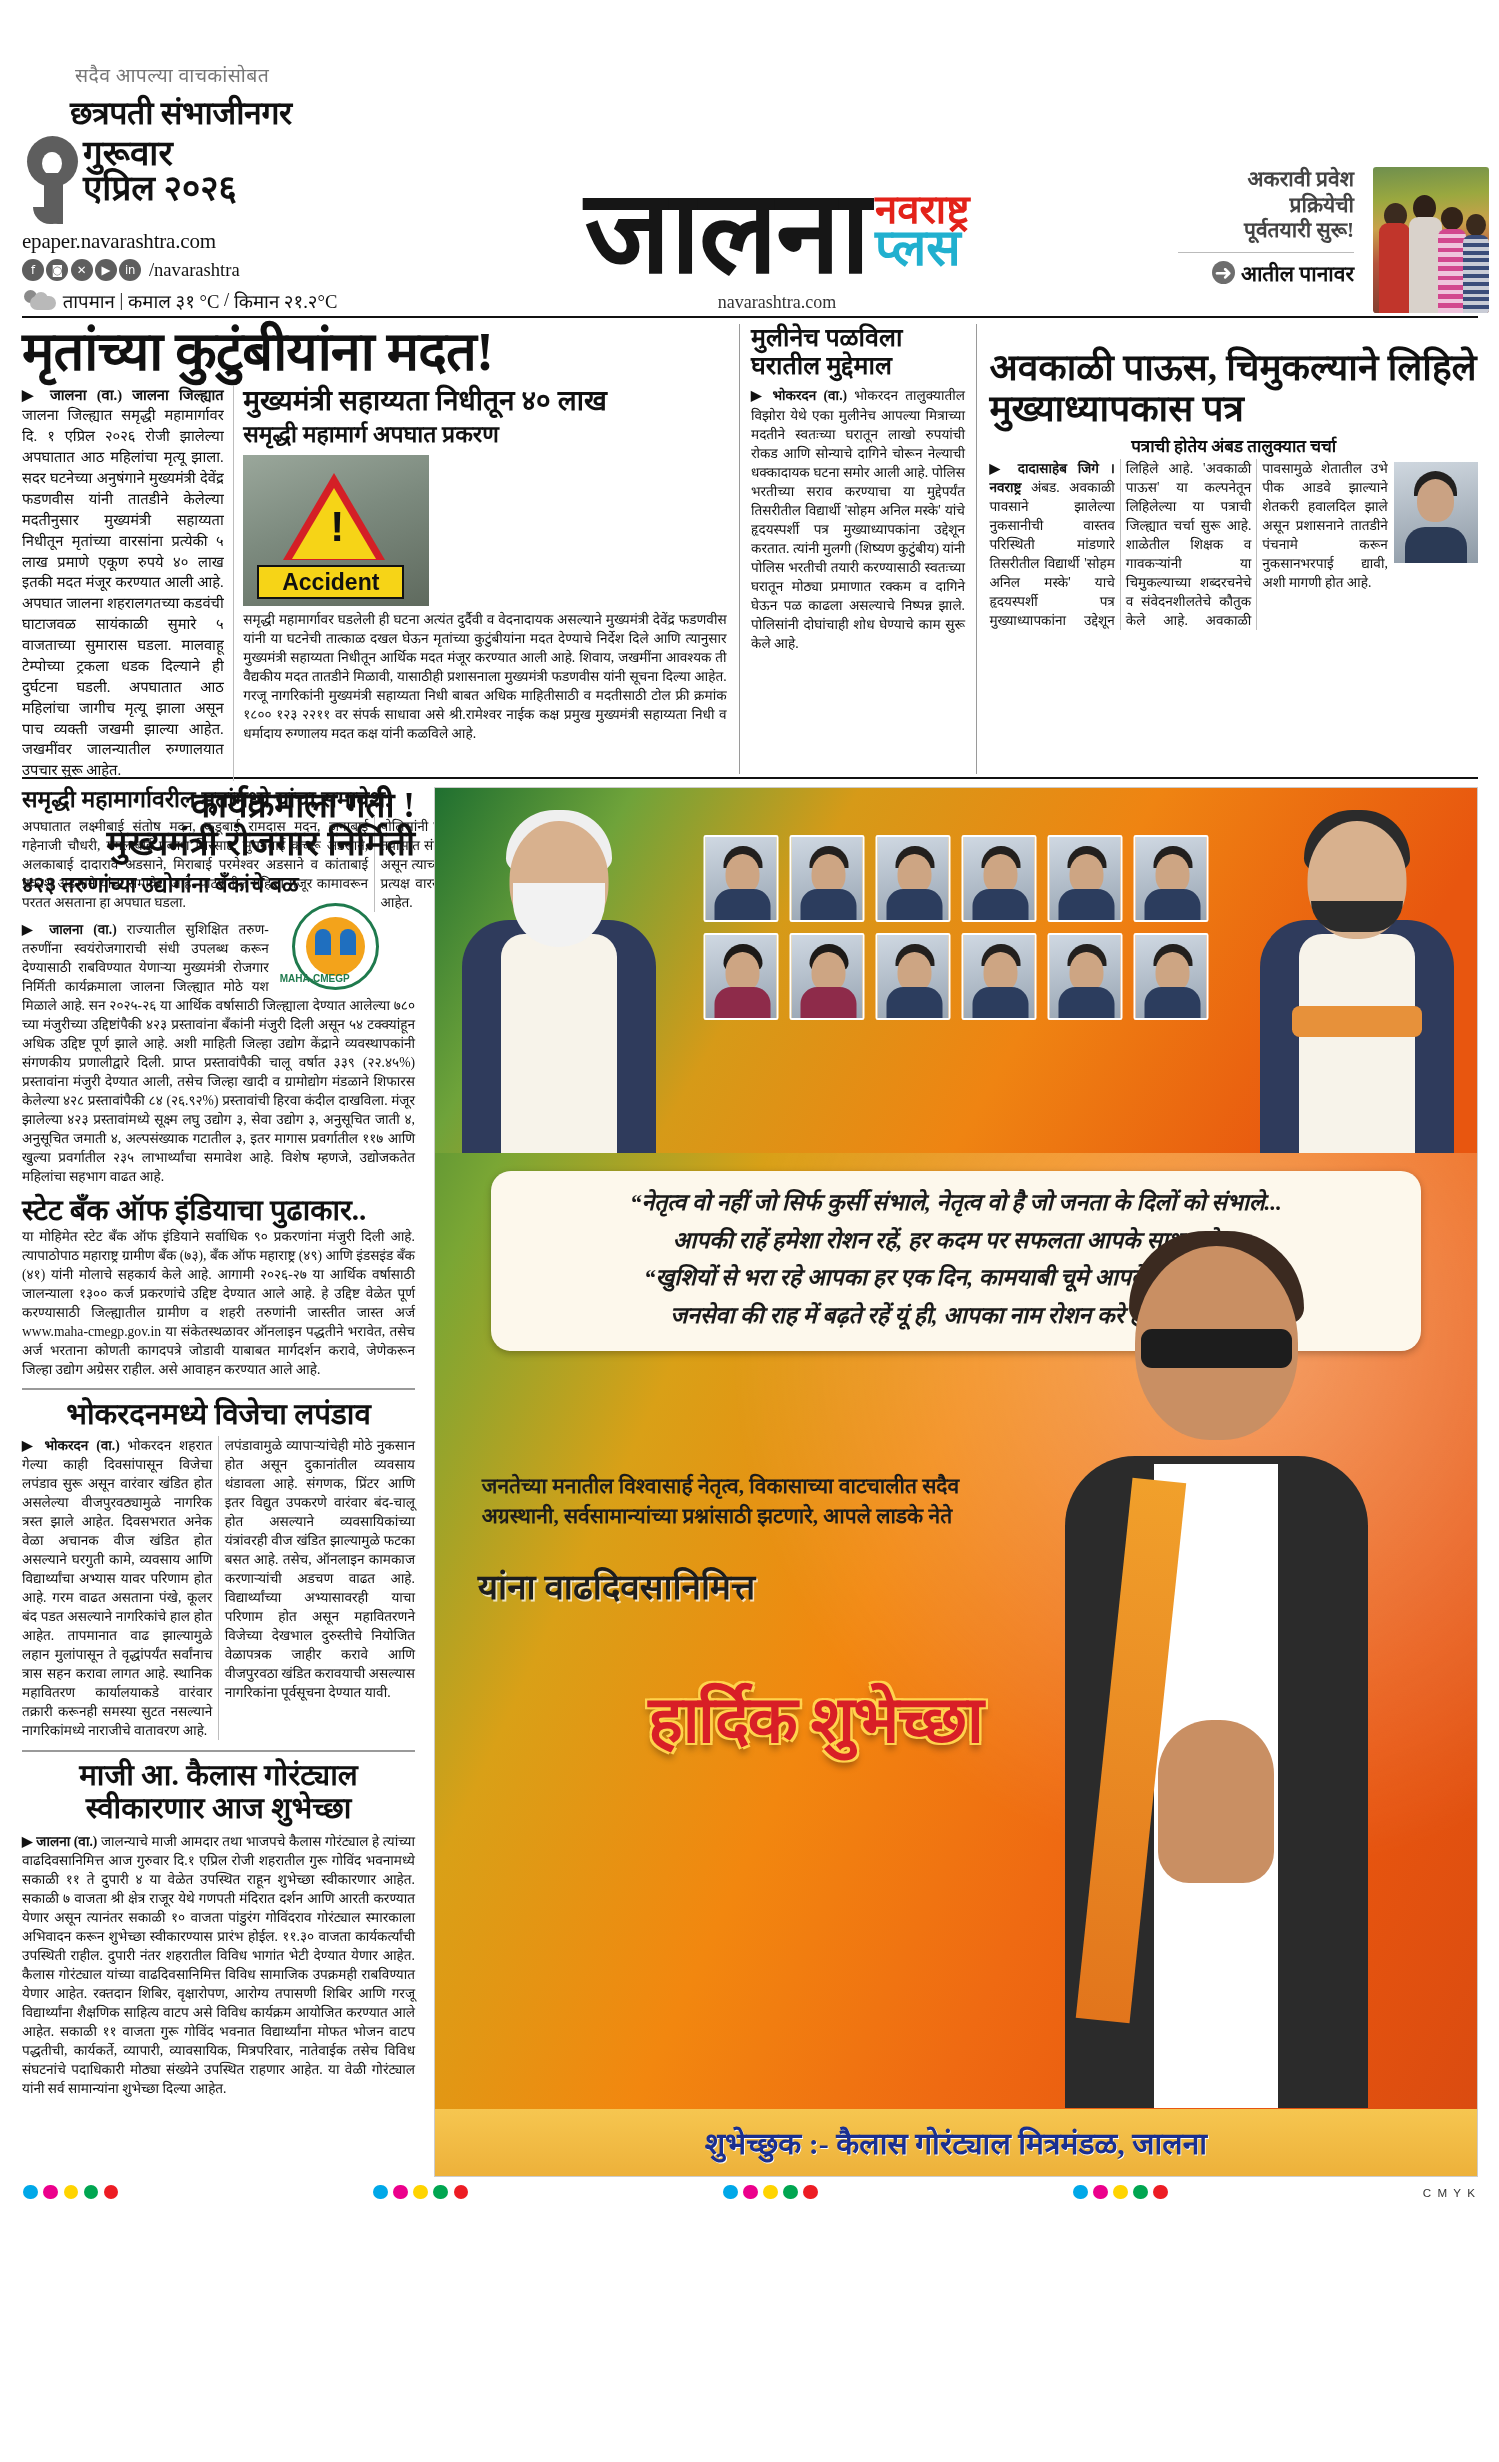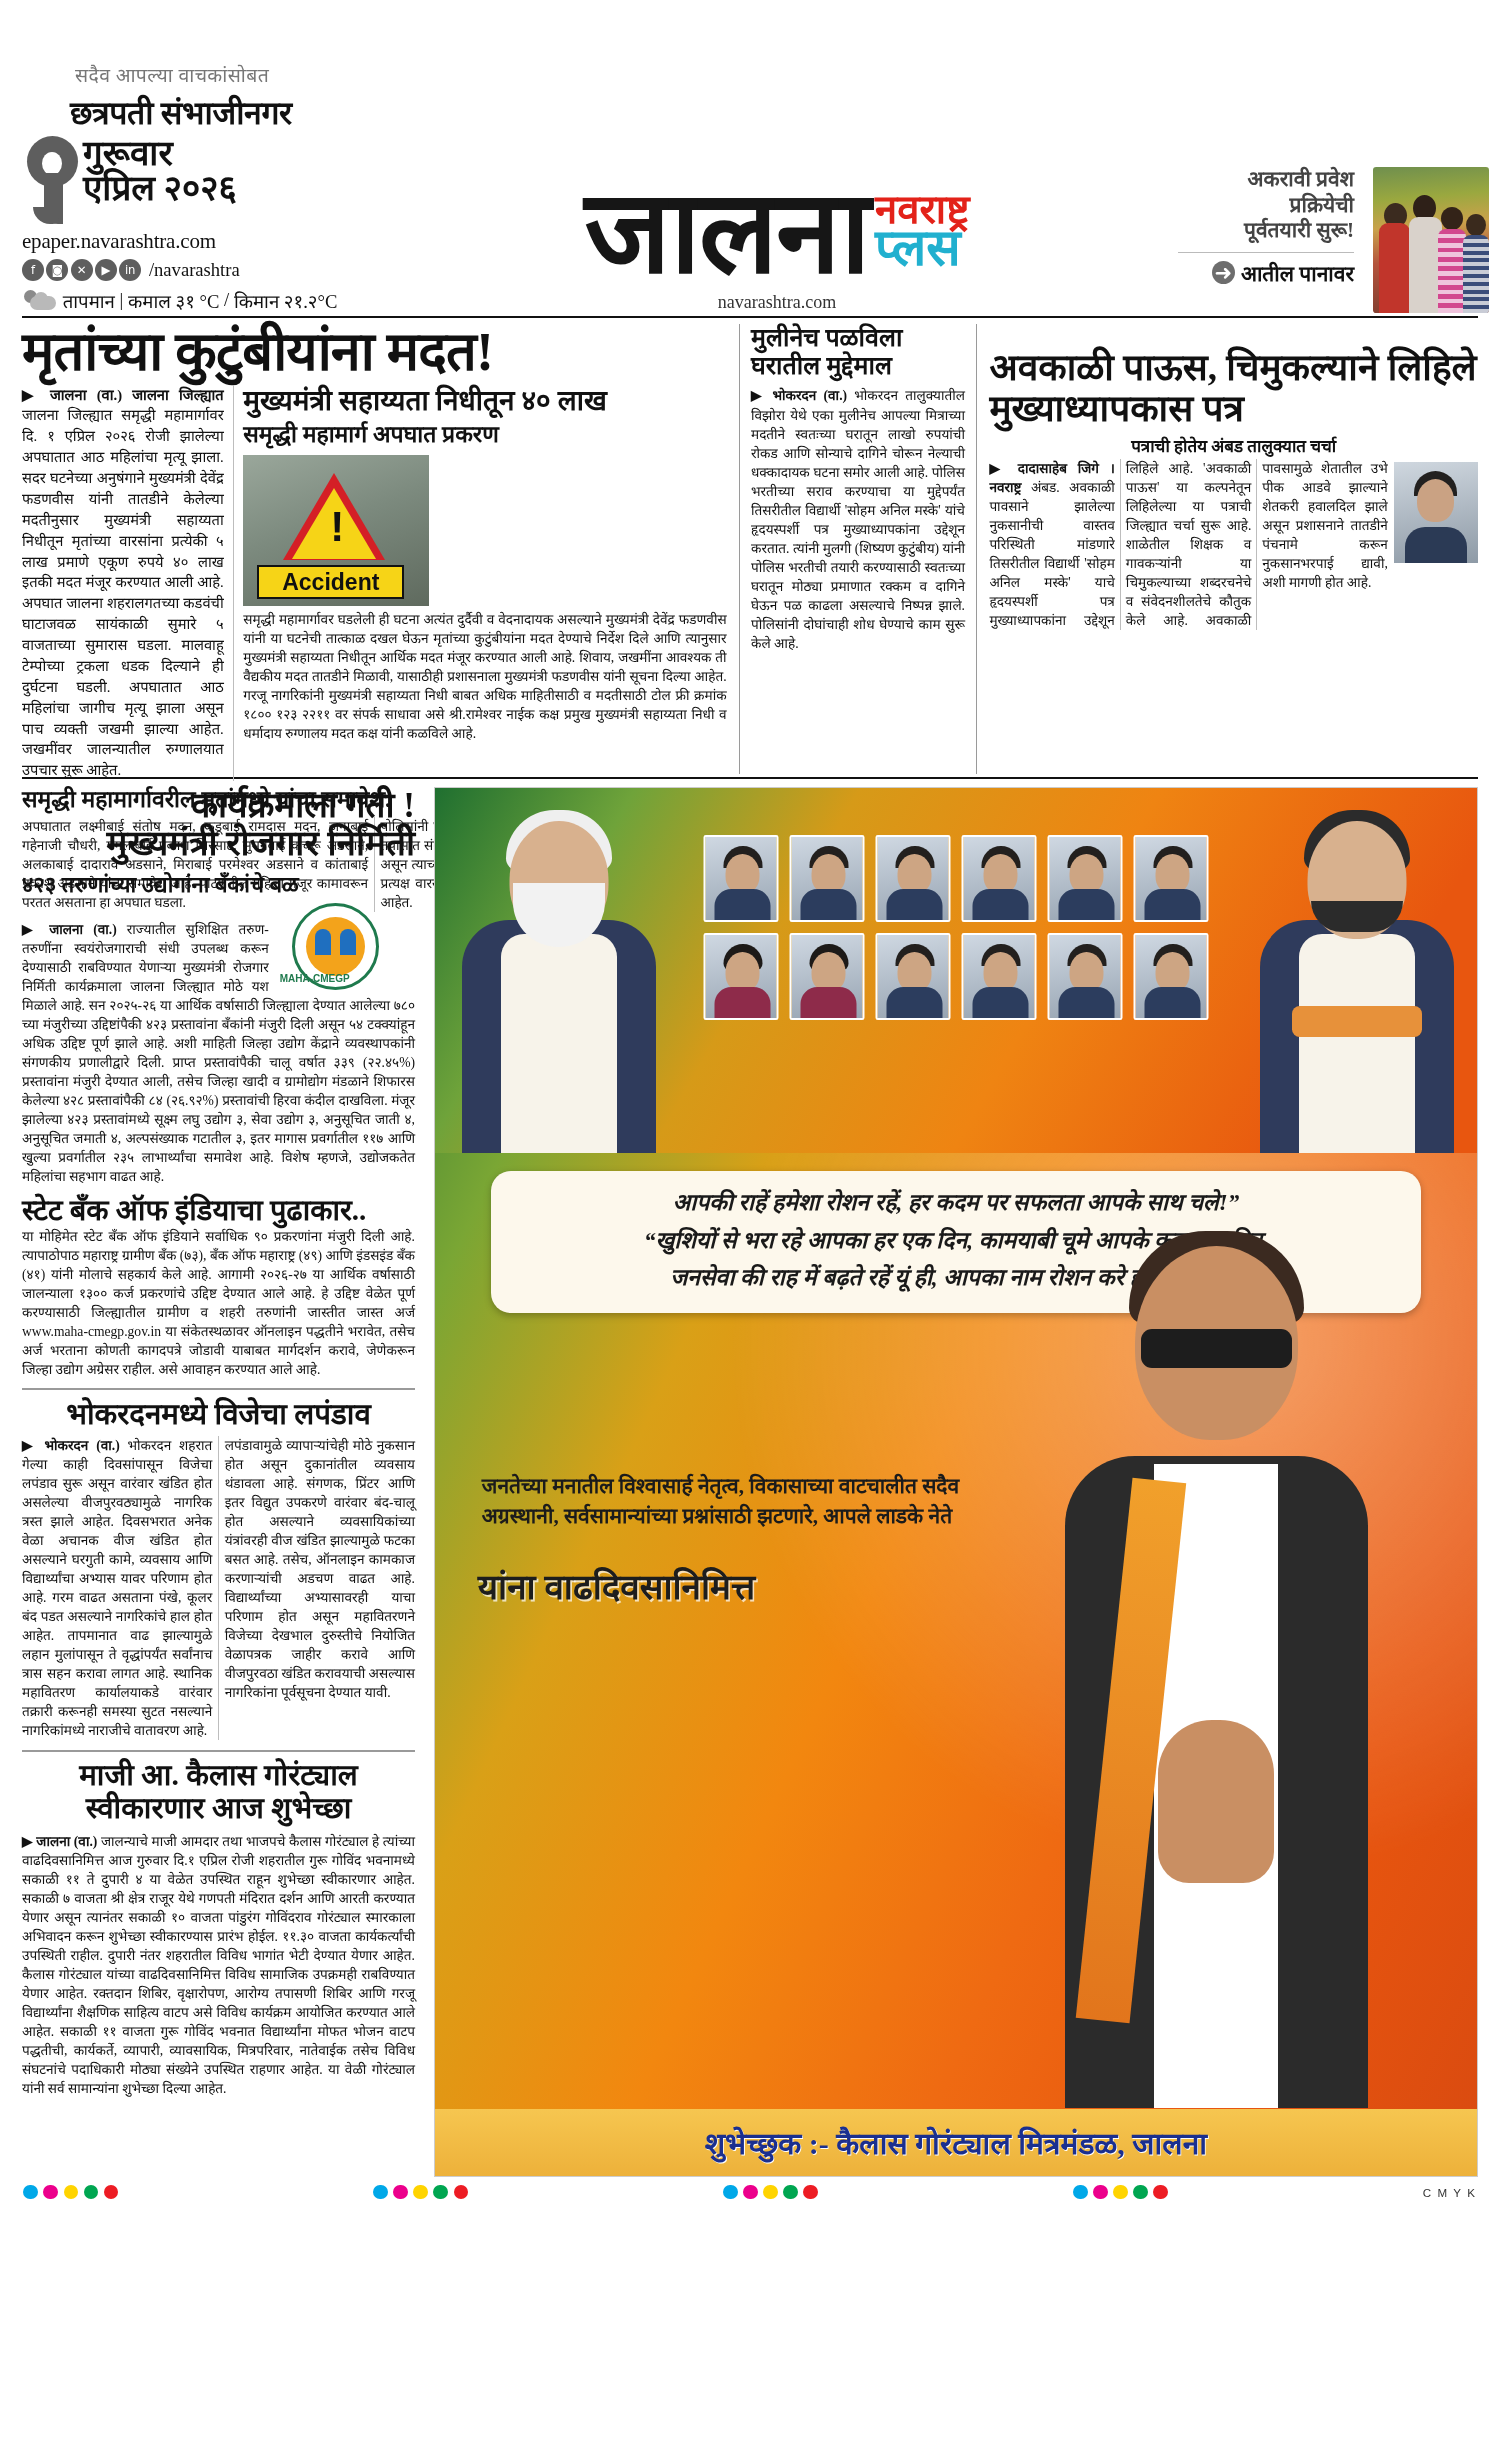--- a/index.html
+++ b/index.html
@@ -460,34 +460,36 @@
               <span class="gf">
                   <span class="h"></span>
                   <span class="f"></span>
                   <span class="b"></span>
                 </span>
             </div>
           </div>
         </div>
 
         <div class="quote-card">
+          <p>“नेतृत्व वो नहीं जो सिर्फ कुर्सी संभाले, नेतृत्व वो है जो जनता के दिलों को संभाले...</p>
           <p>आपकी राहें हमेशा रोशन रहें, हर कदम पर सफलता आपके साथ चले!”</p>
           <p>“खुशियों से भरा रहे आपका हर एक दिन, कामयाबी चूमे आपके कदम हर दिन,</p>
           <p>जनसेवा की राह में बढ़ते रहें यूं ही, आपका नाम रोशन करे हर एक दिन...</p>
         </div>
 
         <div class="ad-tag">
           <div>जनतेच्या मनातील विश्वासार्ह नेतृत्व, विकासाच्या वाटचालीत सदैव</div>
           <div>अग्रस्थानी, सर्वसामान्यांच्या प्रश्नांसाठी झटणारे, आपले लाडके नेते</div>
         </div>
 
         <div class="ad-name">
           <div class="sub">यांना वाढदिवसानिमित्त</div>
         </div>
 
+        <div class="ad-shubh">हार्दिक शुभेच्छा</div>
 
         <div class="ad-leader">
           <span class="tor"></span>
             <span class="shirt"></span>
             <span class="sash"></span>
           <span class="hair"></span>
             <span class="head"></span>
             <span class="glass"></span>
           <span class="hands"></span>
         </div>

